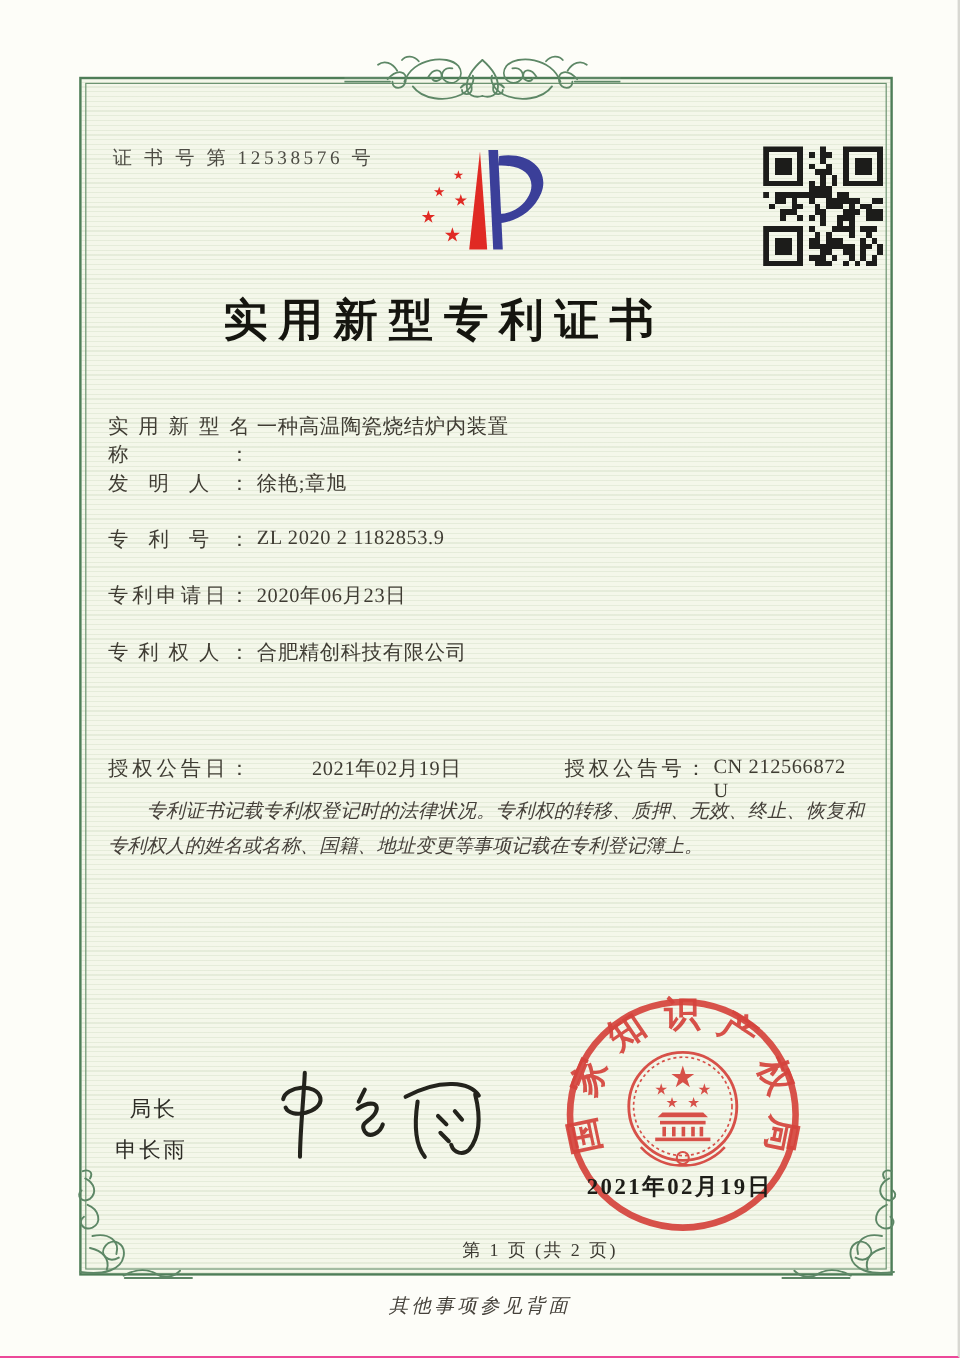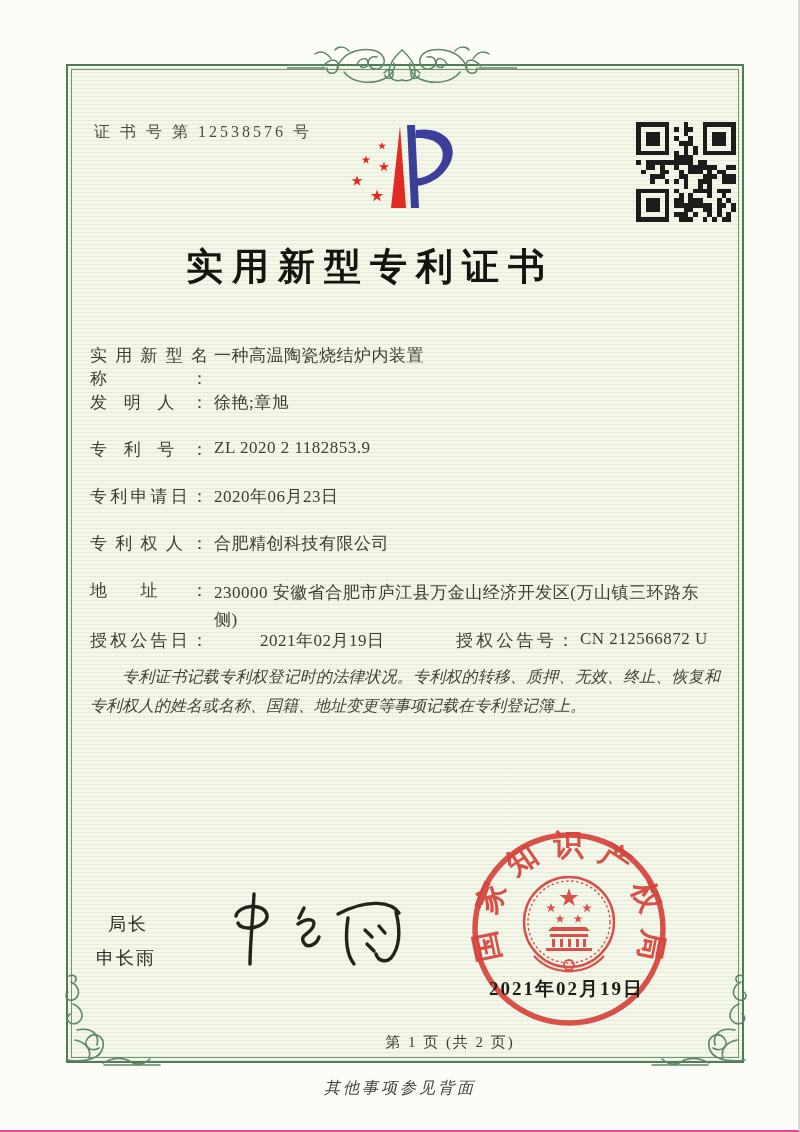--- a/index.html
+++ b/index.html
@@ -22,21 +22,21 @@
   }
   .abs{position:absolute;}
   .cert-no{left:94px;top:122px;font-size:16px;letter-spacing:3px;color:#4d4c44;}
   .title{left:66px;top:242px;width:608px;text-align:center;font-size:37px;font-weight:700;
          letter-spacing:9px;color:#15150f;}
   .field-row{left:90px;width:632px;font-size:17px;color:#3f3c33;display:flex;align-items:flex-start;}
   .flabel{display:inline-block;width:118px;text-align:justify;text-align-last:justify;flex:none;}
   .fvalue{display:inline-block;margin-left:6px;letter-spacing:0.5px;}
   .addr .fvalue{width:500px;line-height:27px;}
   .pairs{display:flex;gap:46px;}
-  .pair2{margin-left:32px;display:flex;}
+  .pair2{margin-left:47px;display:flex;}
   .body-text{left:90px;top:662px;width:630px;font-size:16px;line-height:29px;color:#45403a;
              text-align:justify;font-style:italic;}
   .body-text p{margin:0;text-indent:2em;}
   .sig-title{left:96px;top:912px;font-size:18px;color:#2d2c26;letter-spacing:2px;margin-left:12px;}
   .sig-name{left:96px;top:946px;font-size:18px;color:#2d2c26;letter-spacing:2px;}
   .seal-date{left:489px;top:976px;font-size:19px;font-weight:600;letter-spacing:2px;color:#1d1d18;z-index:6;}
   .page-info{left:66px;top:1033px;width:768px;text-align:center;font-size:15px;color:#3c3a32;letter-spacing:2px;}
   .back-note{left:0;top:1078px;width:800px;text-align:center;font-size:16px;font-style:italic;color:#45413a;letter-spacing:3px;}
   svg{display:block;}
   .z5{z-index:5;}
@@ -345,24 +345,20 @@
     <span class="fvalue">ZL 2020 2 1182853.9</span>
   </div>
   <div class="abs field-row" style="top:485px">
     <span class="flabel">专利申请日：</span>
     <span class="fvalue">2020年06月23日</span>
   </div>
   <div class="abs field-row" style="top:532px">
     <span class="flabel">专利权人：</span>
     <span class="fvalue">合肥精创科技有限公司</span>
   </div>
-  <div class="abs field-row addr" style="top:579px">
-    <span class="flabel">地址：</span>
-    <span class="fvalue">230000 安徽省合肥市庐江县万金山经济开发区(万山镇三环路东侧)</span>
-  </div>
   <div class="abs field-row" style="top:629px">
     <span class="pairs" style="width:334px">
       <span class="flabel">授权公告日：</span>
       <span class="fvalue">2021年02月19日</span>
     </span>
     <span class="pair2">
       <span class="flabel">授权公告号：</span>
       <span class="fvalue">CN 212566872 U</span>
     </span>
   </div>

